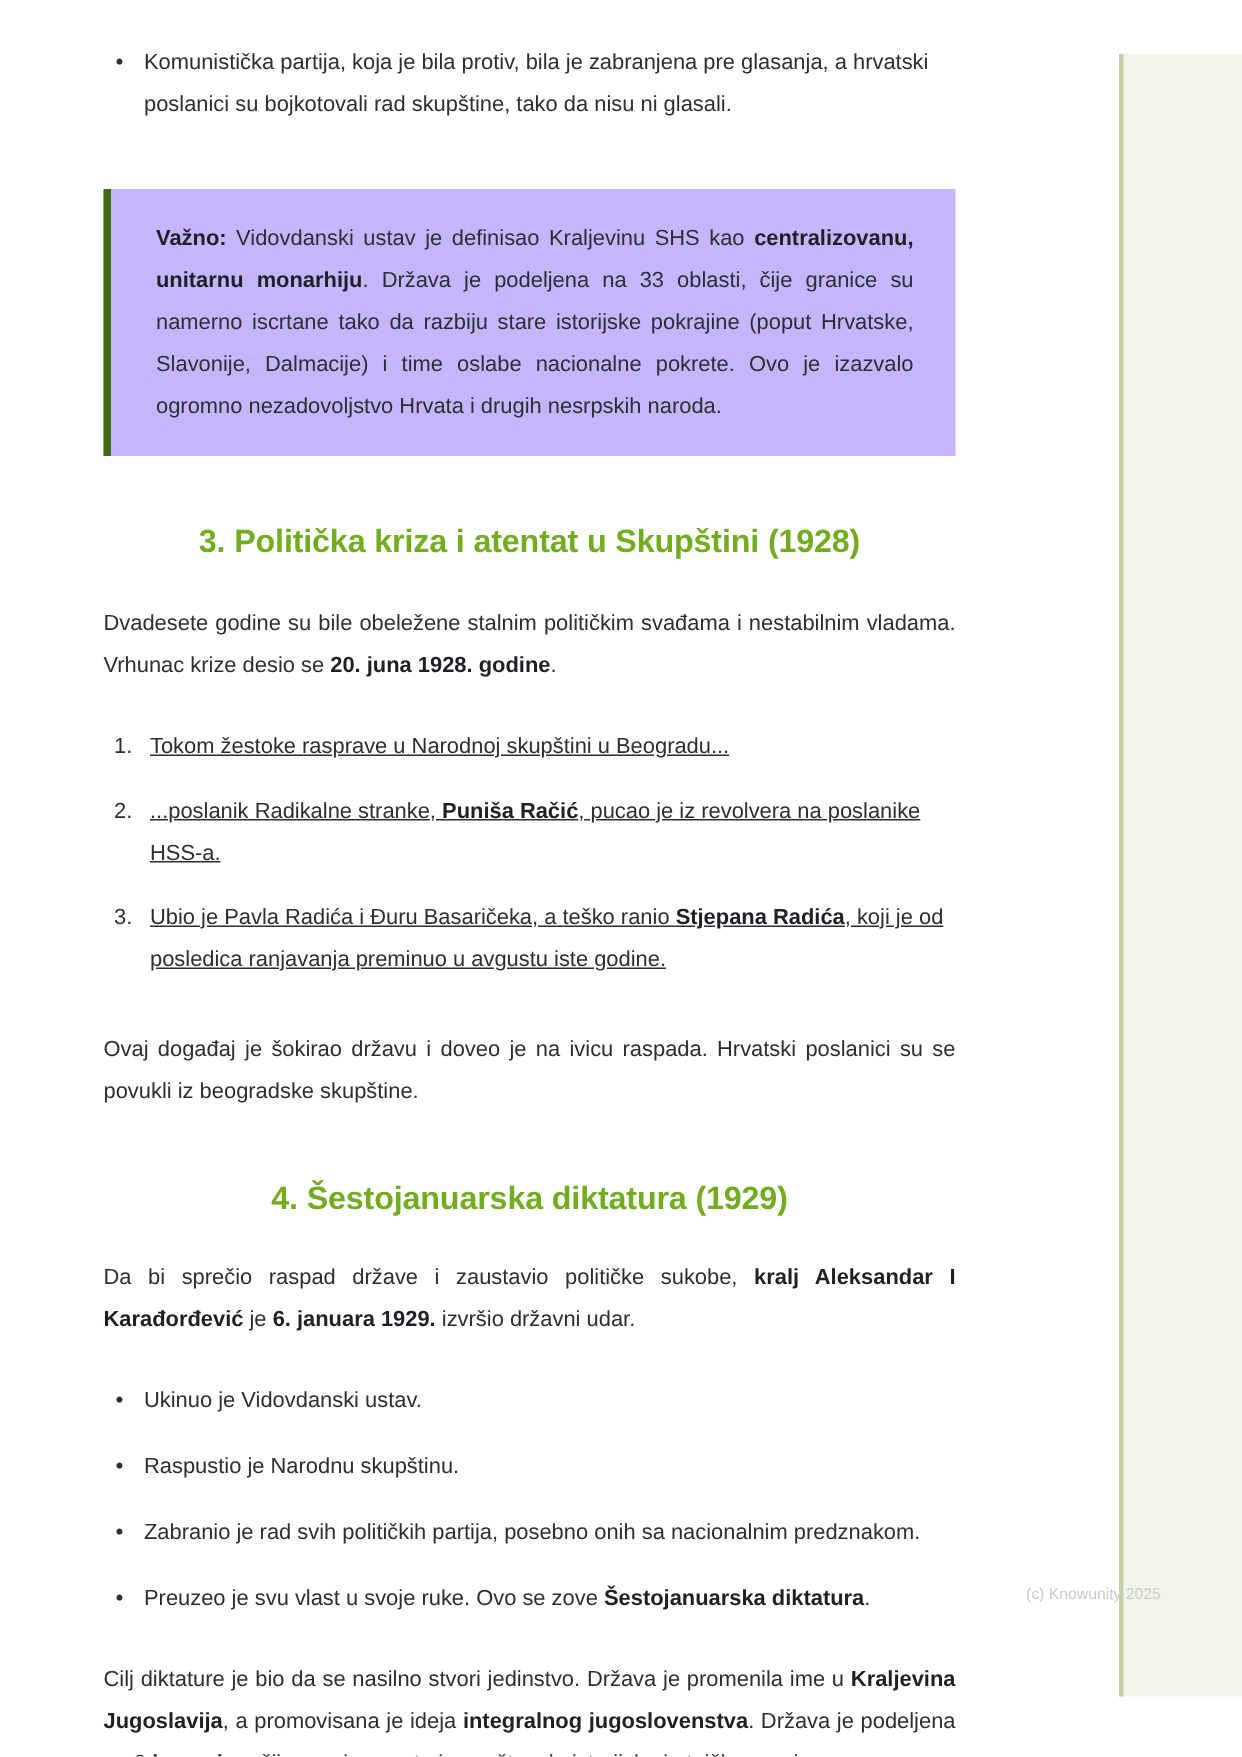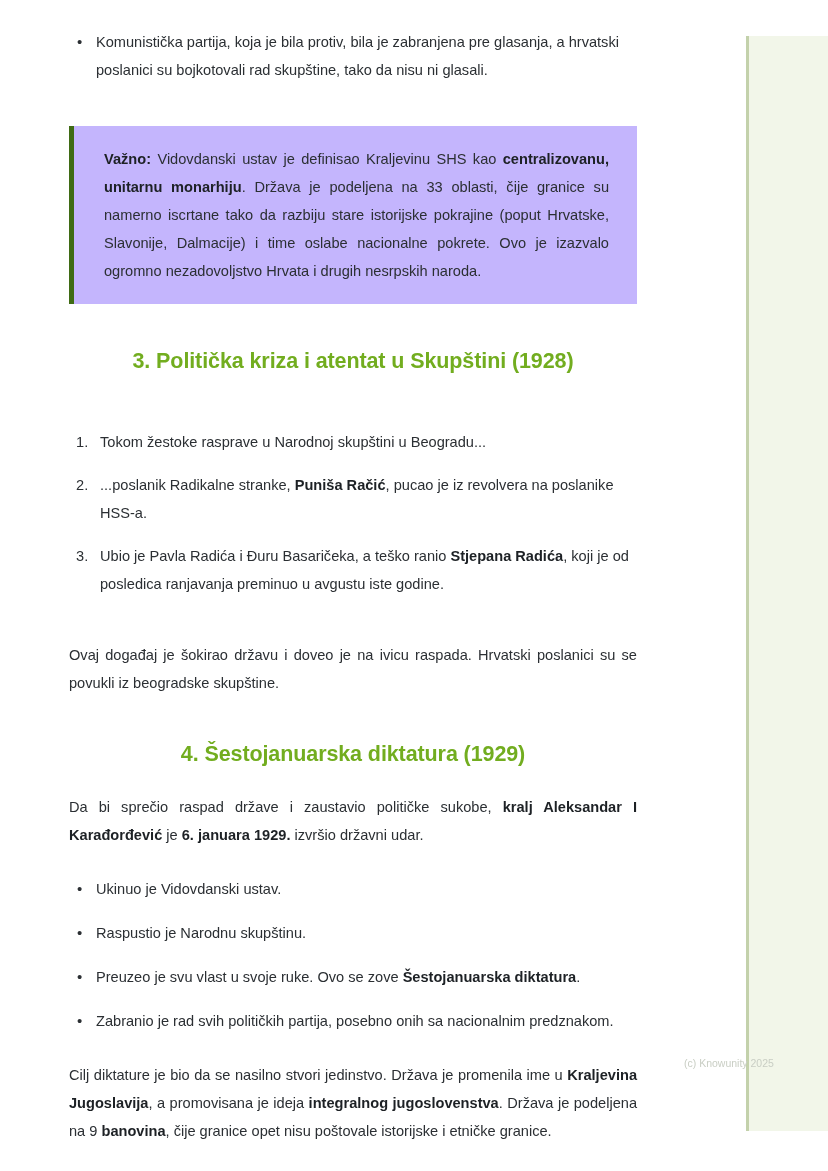--- a/index.html
+++ b/index.html
@@ -86,22 +86,23 @@
     list-style: none;
     margin: 0;
     padding: 0;
     counter-reset: oli;
   }
   ol.ord > li {
     position: relative;
     padding-left: 31px;
     margin: 0 0 15px 0;
     counter-increment: oli;
-  }
-  ol.ord > li:last-child { margin-bottom: 15px; }
+    text-decoration: underline;
+  }
+  ol.ord > li:last-child { margin-bottom: 4px; }
   ol.ord > li::before {
     content: counter(oli) ".";
     position: absolute;
     left: 7px;
     top: 0;
     color: #2b2f33;
     line-height: 28px;
   }
 
   
@@ -165,20 +166,21 @@
     <div class="callout-wrap">
       <p class="callout"><b>Važno:</b><span> Vidovdanski ustav je definisao Kraljevinu SHS kao </span><b>centralizovanu, unitarnu monarhiju</b><span>. Država je podeljena na 33 oblasti, čije granice su namerno iscrtane tako da razbiju stare istorijske pokrajine (poput Hrvatske, Slavonije, Dalmacije) i time oslabe nacionalne pokrete. Ovo je izazvalo ogromno nezadovoljstvo Hrvata i drugih nesrpskih naroda.</span></p>
     </div>
 
     <div class="sp-42"></div>
 
     <h2 class="sec">3. Politička kriza i atentat u Skupštini (1928)</h2>
 
     <div class="sp-26"></div>
 
+    <p class="body"><span>Dvadesete godine su bile obeležene stalnim političkim svađama i nestabilnim vladama. Vrhunac krize desio se </span><b>20. juna 1928. godine</b><span>.</span></p>
 
     <div class="sp-26"></div>
 
     <ol class="ord">
       <li>
         <span>Tokom žestoke rasprave u Narodnoj skupštini u Beogradu...</span>
       </li>
       <li><span>...poslanik Radikalne stranke, </span><b>Puniša Račić</b><span>, pucao je iz revolvera na poslanike HSS-a.</span></li>
       <li><span>Ubio je Pavla Radića i Đuru Basaričeka, a teško ranio </span><b>Stjepana Radića</b><span>, koji je od posledica ranjavanja preminuo u avgustu iste godine.</span></li>
     </ol>
@@ -197,24 +199,24 @@
 
     <div class="sp-26"></div>
 
     <ul class="bul">
       <li>
         <span>Ukinuo je Vidovdanski ustav.</span>
       </li>
       <li>
         <span>Raspustio je Narodnu skupštinu.</span>
       </li>
+      <li>
+        <span>Zabranio je rad svih političkih partija, posebno onih sa nacionalnim predznakom.</span>
+      </li>
       <li><span>Preuzeo je svu vlast u svoje ruke. Ovo se zove </span><b>Šestojanuarska diktatura</b><span>.</span></li>
-      <li>
-        <span>Zabranio je rad svih političkih partija, posebno onih sa nacionalnim predznakom.</span>
-      </li>
     </ul>
 
     <div class="sp-26"></div>
 
     <p class="body"><span>Cilj diktature je bio da se nasilno stvori jedinstvo. Država je promenila ime u </span><b>Kraljevina Jugoslavija</b><span>, a promovisana je ideja </span><b>integralnog jugoslovenstva</b><span>. Država je podeljena na 9 </span><b>banovina</b><span>, čije granice opet nisu poštovale istorijske i etničke granice.</span></p>
 
   </div>
 </div>
 
 <div id="footer-credit">(c) Knowunity 2025</div>

